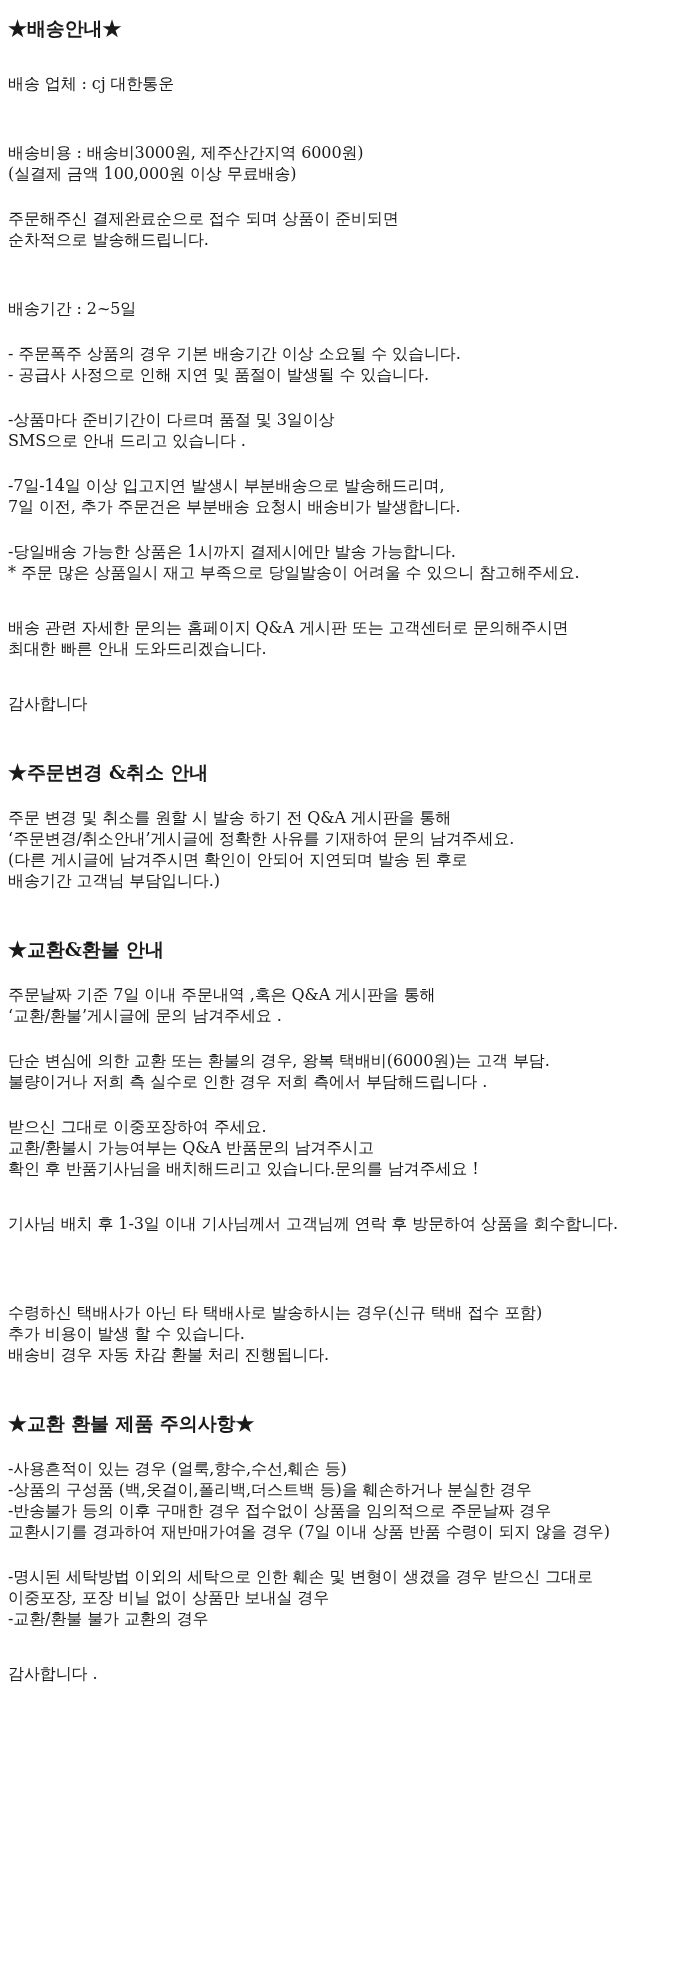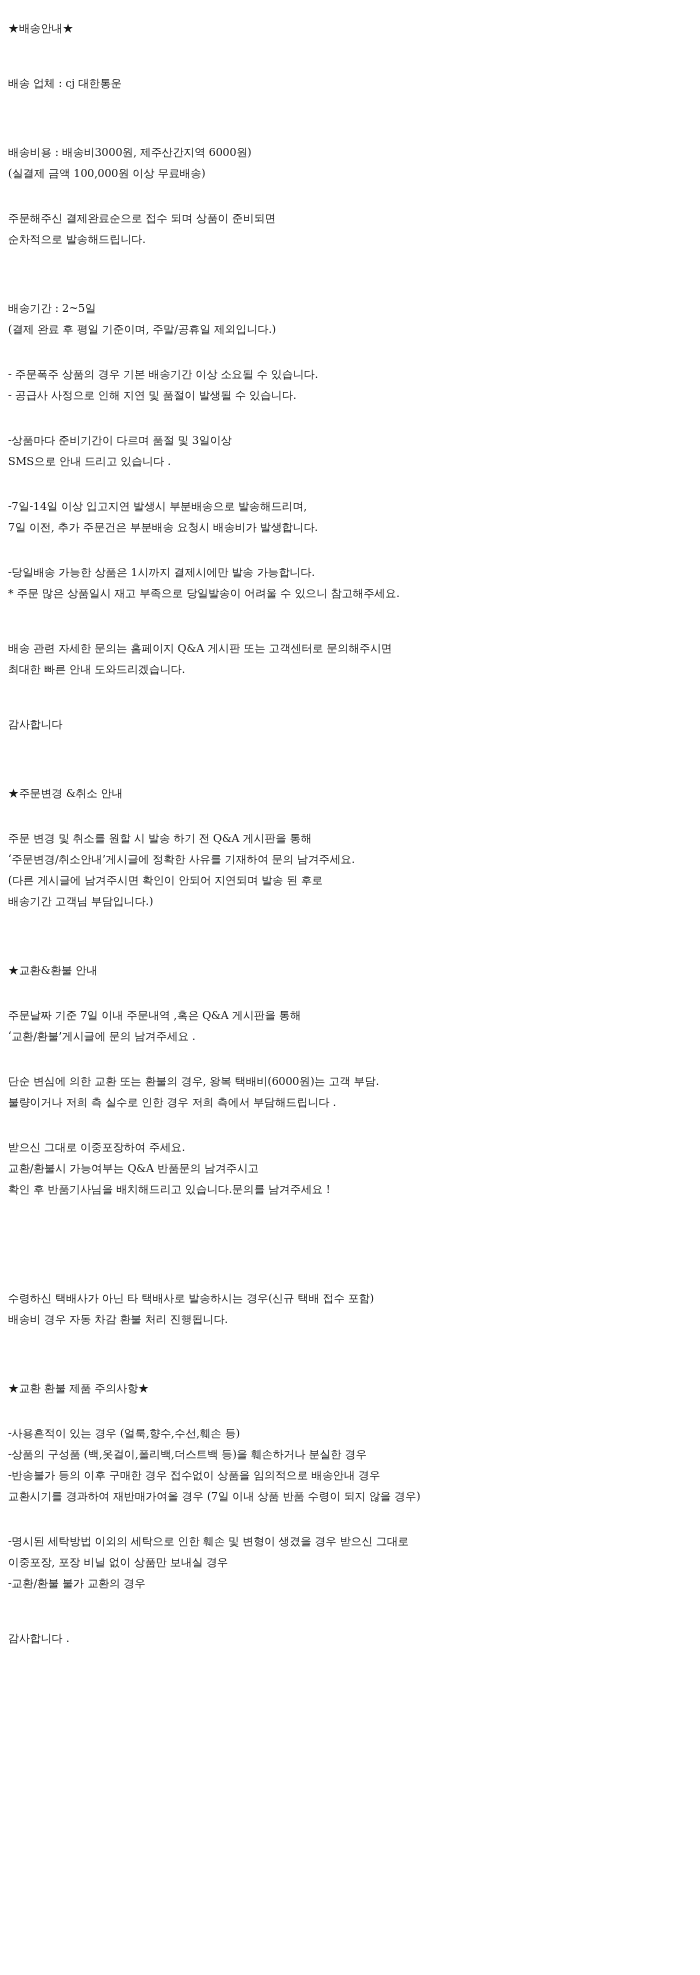--- a/index.html
+++ b/index.html
@@ -17,28 +17,28 @@
     width: 700px;
     min-height: 1975px;
     box-sizing: border-box;
     padding: 18px 8px 20px 8px;
     background: #ffffff;
   }
   .block {
     margin: 0 0 14px 0;
   }
   .line {
-    font-size: 11px;
+    font-size: 16px;
     line-height: 21px;
     white-space: pre-wrap;
     letter-spacing: -0.1px;
   }
   .heading .line {
-    font-weight: normal;
-    font-size: 11px;
+    font-weight: bold;
+    font-size: 19px;
   }
   .spacer-sm { height: 10px; }
   .spacer-md { height: 20px; }
   .spacer-lg { height: 34px; }
 </style>
 </head>
 <body>
 
 <div class="page">
   <div id="doc-root">
@@ -55,21 +55,20 @@
         <div class="line">(실결제 금액 100,000원 이상 무료배송)</div>
       </div>
       <div class="spacer-sm"></div>
       <div class="block">
         <div class="line">주문해주신 결제완료순으로 접수 되며 상품이 준비되면</div>
         <div class="line">순차적으로 발송해드립니다.</div>
       </div>
       <div class="spacer-lg"></div>
       <div class="block">
         <div class="line">배송기간 : 2~5일</div>
-        <div class="line">(결제 완료 후 평일 기준이며, 주말/공휴일 제외입니다.)</div>
       </div>
       <div class="spacer-sm"></div>
       <div class="block">
         <div class="line">- 주문폭주 상품의 경우 기본 배송기간 이상 소요될 수 있습니다.</div>
         <div class="line">- 공급사 사정으로 인해 지연 및 품절이 발생될 수 있습니다.</div>
       </div>
       <div class="spacer-sm"></div>
       <div class="block">
         <div class="line">-상품마다 준비기간이 다르며 품절 및 3일이상</div>
         <div class="line">SMS으로 안내 드리고 있습니다 .</div>
@@ -118,35 +117,39 @@
         <div class="line">단순 변심에 의한 교환 또는 환불의 경우, 왕복 택배비(6000원)는 고객 부담.</div>
         <div class="line">불량이거나 저희 측 실수로 인한 경우 저희 측에서 부담해드립니다 .</div>
       </div>
       <div class="spacer-sm"></div>
       <div class="block">
         <div class="line">받으신 그대로 이중포장하여 주세요.</div>
         <div class="line">교환/환불시 가능여부는 Q&amp;A 반품문의 남겨주시고</div>
         <div class="line">확인 후 반품기사님을 배치해드리고 있습니다.문의를 남겨주세요 !</div>
       </div>
       <div class="spacer-md"></div>
+      <div class="block">
+        <div class="line">기사님 배치 후 1-3일 이내 기사님께서 고객님께 연락 후 방문하여 상품을 회수합니다.</div>
+      </div>
       <div class="spacer-md"></div>
       <div class="spacer-lg"></div>
       <div class="block">
         <div class="line">수령하신 택배사가 아닌 타 택배사로 발송하시는 경우(신규 택배 접수 포함)</div>
+        <div class="line">추가 비용이 발생 할 수 있습니다.</div>
         <div class="line">배송비 경우 자동 차감 환불 처리 진행됩니다.</div>
       </div>
       <div class="spacer-lg"></div>
       <div class="block heading">
         <div class="line">★교환 환불 제품 주의사항★</div>
       </div>
       <div class="spacer-sm"></div>
       <div class="block">
         <div class="line">-사용흔적이 있는 경우 (얼룩,향수,수선,훼손 등)</div>
         <div class="line">-상품의 구성품 (백,옷걸이,폴리백,더스트백 등)을 훼손하거나 분실한 경우</div>
-        <div class="line">-반송불가 등의 이후 구매한 경우 접수없이 상품을 임의적으로 배송안내 경우</div>
+        <div class="line">-반송불가 등의 이후 구매한 경우 접수없이 상품을 임의적으로 주문날짜 경우</div>
         <div class="line">교환시기를 경과하여 재반매가여올 경우 (7일 이내 상품 반품 수령이 되지 않을 경우)</div>
       </div>
       <div class="spacer-sm"></div>
       <div class="block">
         <div class="line">-명시된 세탁방법 이외의 세탁으로 인한 훼손 및 변형이 생겼을 경우 받으신 그대로</div>
         <div class="line">이중포장, 포장 비닐 없이 상품만 보내실 경우</div>
         <div class="line">-교환/환불 불가 교환의 경우</div>
       </div>
       <div class="spacer-md"></div>
       <div class="block">

